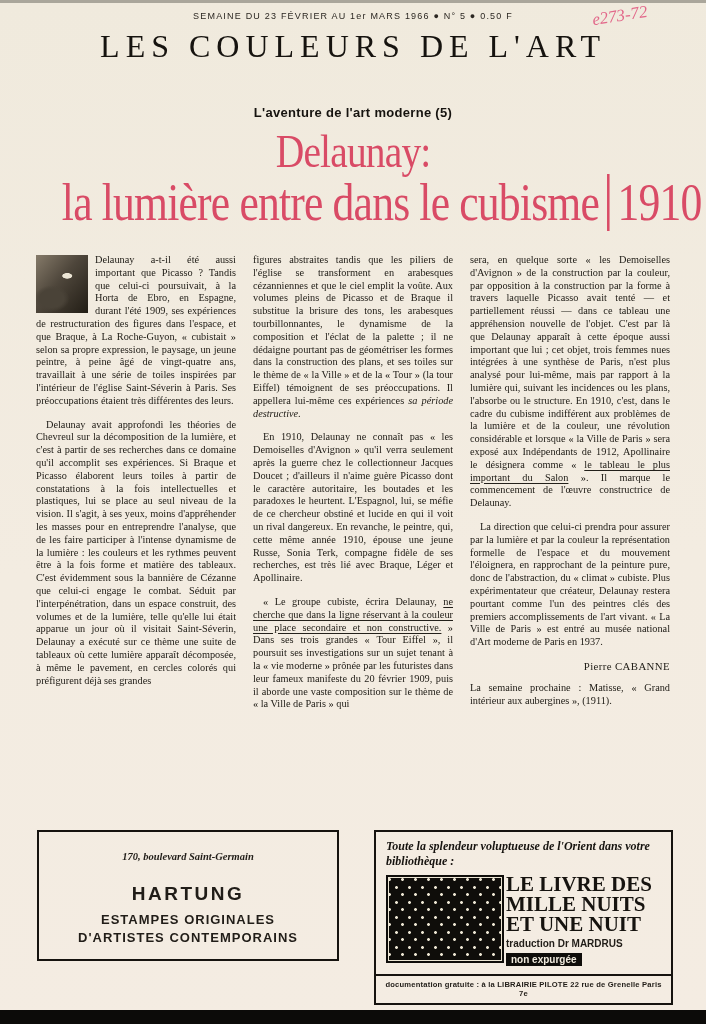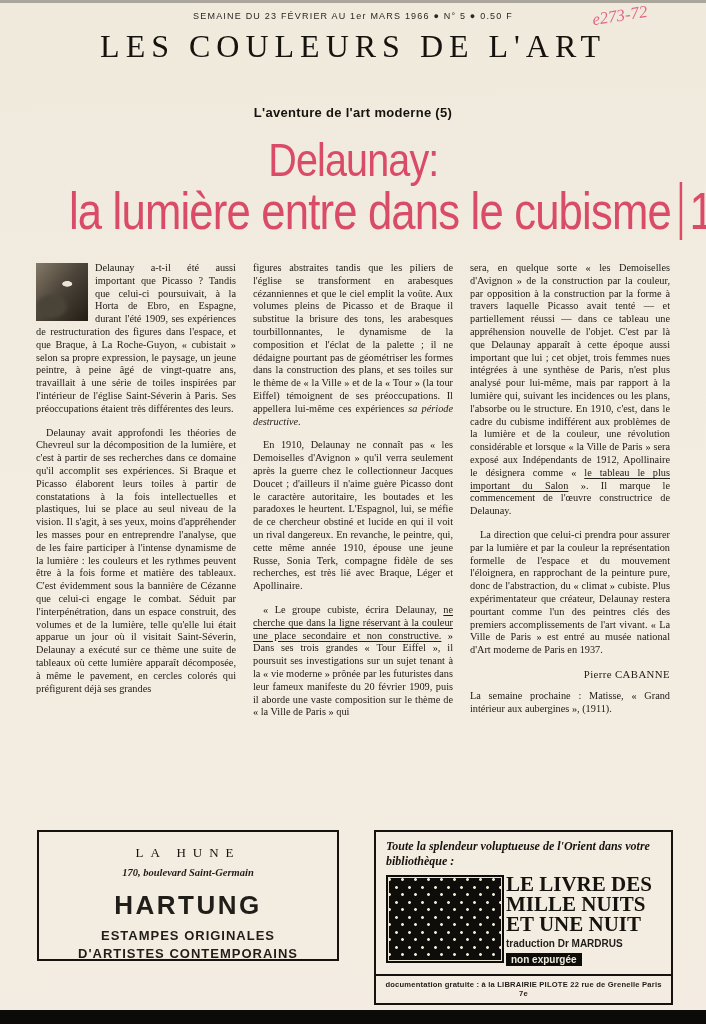--- a/index.html
+++ b/index.html
@@ -27,21 +27,21 @@
   .masthead {
     text-align:center; font-size:32px; letter-spacing:6px;
     margin-top:7px; color:#16130f; font-family:"Liberation Serif", serif;
   }
   .kicker {
     text-align:center; font-family:"Liberation Sans", sans-serif;
     font-weight:bold; font-size:13px; margin-top:40px; color:#16130f; letter-spacing:0.3px;
   }
 
   
-  .headline { text-align:center; color:#d94b66; margin-top:16px; font-family:Liberation Sans, sans-serif; }
+  .headline { text-align:center; color:#d94b66; margin-top:8px; font-family:Liberation Serif, serif; }
   .headline .squeeze { display:inline-block; transform:scaleX(0.84); transform-origin:center; white-space:nowrap; }
   .title-line1 { font-size:47px; line-height:1.02; letter-spacing:-1px; }
   .title-line2 { font-size:52px; line-height:1.04; letter-spacing:-1px; }
   .year-box { border-left:3px solid #d94b66; border-right:3px solid #d94b66; padding:0 9px; margin-left:10px; }
 
   
   .article {
     display:flex; gap:17px; padding:0 36px; margin-top:24px;
     height:560px; overflow:hidden;
   }
@@ -64,21 +64,21 @@
   .byline { text-align:right; font-size:10.8px; margin:2px 0 9px; letter-spacing:0.4px; }
 
   
   .ads { position:absolute; left:37px; right:33px; top:830px; display:flex; gap:35px; align-items:flex-start; }
   .ad-hune {
     border:2px solid #16130f; width:302px; height:131px;
     text-align:center; padding-top:13px; flex:none;
   }
   .hune-name { font-size:13px; letter-spacing:7px; color:#16130f; }
   .hune-addr { font-style:italic; font-size:10.5px; margin-top:6px;font-weight:bold; }
-  .hune-artist { font-family:"Liberation Sans", sans-serif; font-weight:bold; font-size:26px; letter-spacing:2.5px; margin-top:12px; }
+  .hune-artist { font-family:"Liberation Sans", sans-serif; font-weight:bold; font-size:19px; letter-spacing:2.5px; margin-top:21px; }
   .hune-sub { font-family:"Liberation Sans", sans-serif; font-size:9px; margin-top:1px; }
   .hune-line2 { font-family:"Liberation Sans", sans-serif; font-weight:bold; font-size:13px; letter-spacing:1px; margin-top:7px; }
   .hune-line3 { font-family:"Liberation Sans", sans-serif; font-weight:bold; font-size:13px; letter-spacing:1px; margin-top:3px; }
 
   .ad-livre { border:2px solid #16130f; flex:1; padding:7px 10px 0; }
   .livre-tagline { font-style:italic; font-weight:bold; font-size:12px; line-height:1.25; color:#16130f; }
   .livre-body { display:flex; gap:2px; margin-top:6px; }
   .ornament-panel {
     width:118px; height:88px; flex:none; background-color:#0f0d0a;
     background-image:
@@ -139,21 +139,20 @@
     <div class="col">
       <p><span>sera, en quelque sorte « les Demoiselles d'Avignon » de la construction par la couleur, par opposition à la construction par la forme à travers laquelle Picasso avait tenté — et partiellement réussi — dans ce tableau une appréhension nouvelle de l'objet. C'est par là que Delaunay apparaît à cette époque aussi important que lui ; cet objet, trois femmes nues intégrées à une synthèse de Paris, n'est plus analysé pour lui-même, mais par rapport à la lumière qui, suivant les incidences ou les plans, l'absorbe ou le structure. En 1910, c'est, dans le cadre du cubisme indifférent aux problèmes de la lumière et de la couleur, une révolution considérable et lorsque « la Ville de Paris » sera exposé aux Indépendants de 1912, Apollinaire le désignera comme « </span><span class="u-seg">le tableau le plus important du Salon</span><span> ». Il marque le commencement de l'œuvre constructrice de Delaunay.</span></p>
       <p class="indent">La direction que celui-ci prendra pour assurer par la lumière et par la couleur la représentation formelle de l'espace et du mouvement l'éloignera, en rapprochant de la peinture pure, donc de l'abstraction, du « climat » cubiste. Plus expérimentateur que créateur, Delaunay restera pourtant comme l'un des peintres clés des premiers accomplissements de l'art vivant. « La Ville de Paris » est entré au musée national d'Art moderne de Paris en 1937.</p>
       <div class="byline">Pierre CABANNE</div>
       <p>La semaine prochaine : Matisse, « Grand intérieur aux aubergines », (1911).</p>
     </div>
   </div>
 
   <div class="ads">
     <div class="ad-hune">
-      <div class="hune-name">LA HUNE</div>
       <div class="hune-addr">170, boulevard Saint-Germain</div>
       <div class="hune-artist">HARTUNG</div>
       <div class="hune-line2">ESTAMPES ORIGINALES</div>
       <div class="hune-line3">D'ARTISTES CONTEMPORAINS</div>
     </div>
 
     <div class="ad-livre">
       <div class="livre-tagline">Toute la splendeur voluptueuse de l'Orient dans votre bibliothèque :</div>
       <div class="livre-body">
         <div class="ornament-panel"></div>

